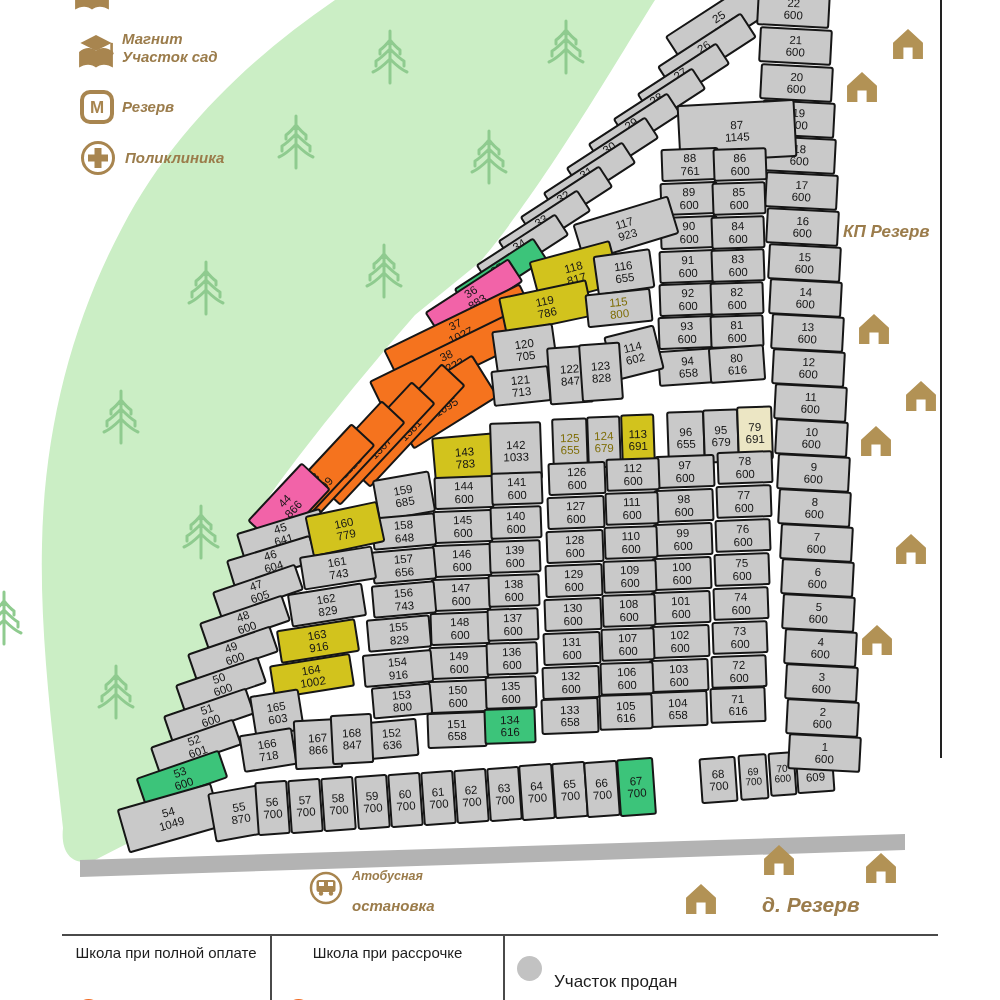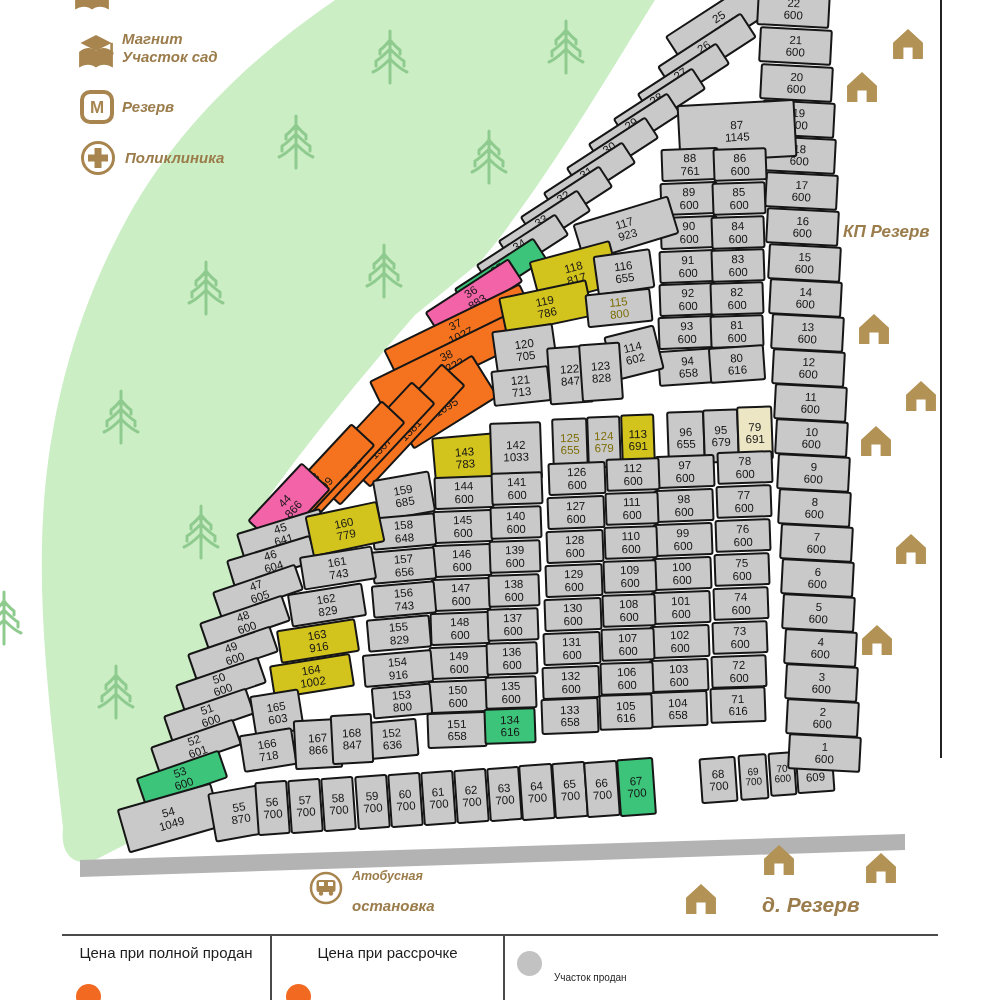--- a/index.html
+++ b/index.html
@@ -30,21 +30,21 @@
   .lrow{display:flex;align-items:center;margin-top:16px;padding-left:14px;}
   .lrow3{display:flex;align-items:center;}
   .lrow3 + .lrow3{margin-top:13px;}
   .dot{width:25px;height:25px;border-radius:50%;flex:0 0 auto;}
   .dot-orange{background:#f26a21;}
   .dot-grey{background:#c2c2c2;}
   .dot-blue{background:#a7bbe2;
     background-image:radial-gradient(circle at 30% 30%, #7d97cf 3.2px, rgba(0,0,0,0) 3.8px),
                      radial-gradient(circle at 72% 34%, #7d97cf 3px, rgba(0,0,0,0) 3.6px),
                      radial-gradient(circle at 50% 72%, #7d97cf 3.4px, rgba(0,0,0,0) 4px);}
-  .ltext{margin-left:12px;font-size:10px;margin-top:28px;}
+  .ltext{margin-left:12px;font-size:17px;margin-top:28px;}
 </style>
 </head>
 <body>
 
 <div class="screen">
 
   <svg id="map-svg" width="1000" height="1000" viewBox="0 0 1000 1000">
     <defs>
       <g id="tree-shape" fill="none" stroke="#8fcb8f" stroke-width="3" stroke-linecap="round">
         <path d="M0,-26 L0,26
@@ -794,28 +794,28 @@
   <div class="map-label lab-bus1">Атобусная</div>
   <div class="map-label lab-bus2">остановка</div>
 
   <div class="poi-label poi-school1">Магнит</div>
   <div class="poi-label poi-school2">Участок сад</div>
   <div class="poi-label poi-magnit">Резерв</div>
   <div class="poi-label poi-clinic">Поликлиника</div>
 
   <div class="legend">
     <div class="lcol lcol1">
-      <div class="lhead">Цена при полной продан</div>
+      <div class="lhead">Школа при полной оплате</div>
       <div class="lrow">
         <div class="dot dot-orange"></div>
         <div class="ltext">70 000 рублей за сотку</div>
       </div>
     </div>
     <div class="lcol lcol2">
-      <div class="lhead">Цена при рассрочке</div>
+      <div class="lhead">Школа при рассрочке</div>
       <div class="lrow">
         <div class="dot dot-orange"></div>
         <div class="ltext">41 000 рублей за сотку</div>
       </div>
     </div>
     <div class="lcol lcol3">
       <div class="lrow3">
         <div class="dot dot-grey"></div>
         <div class="ltext">Участок продан</div>
       </div>

